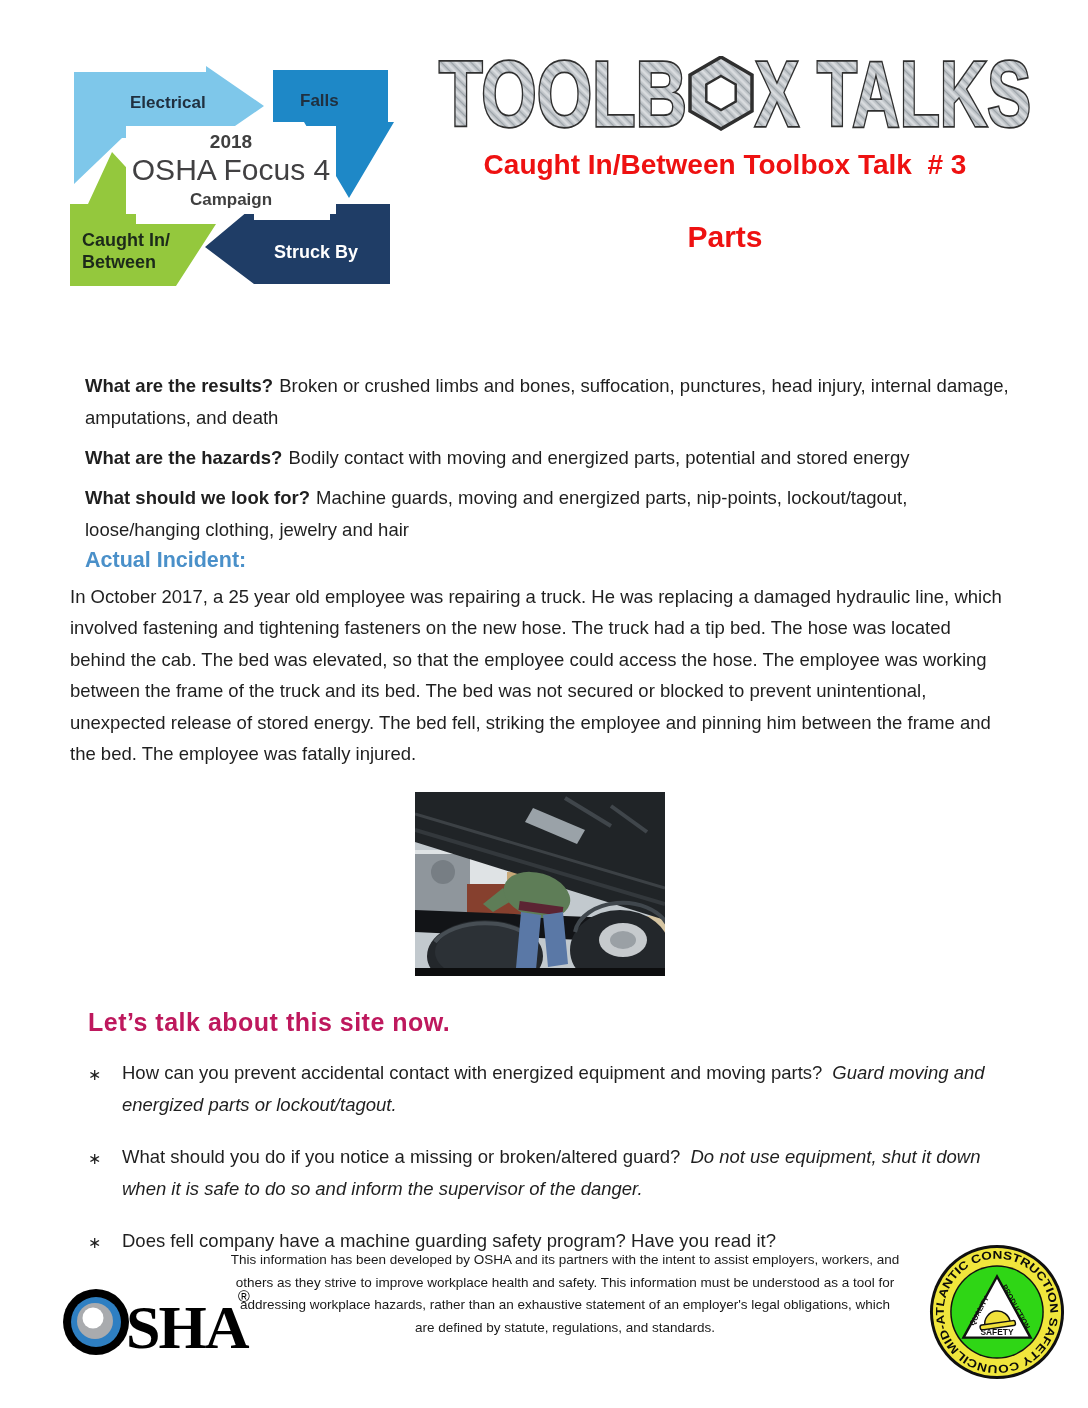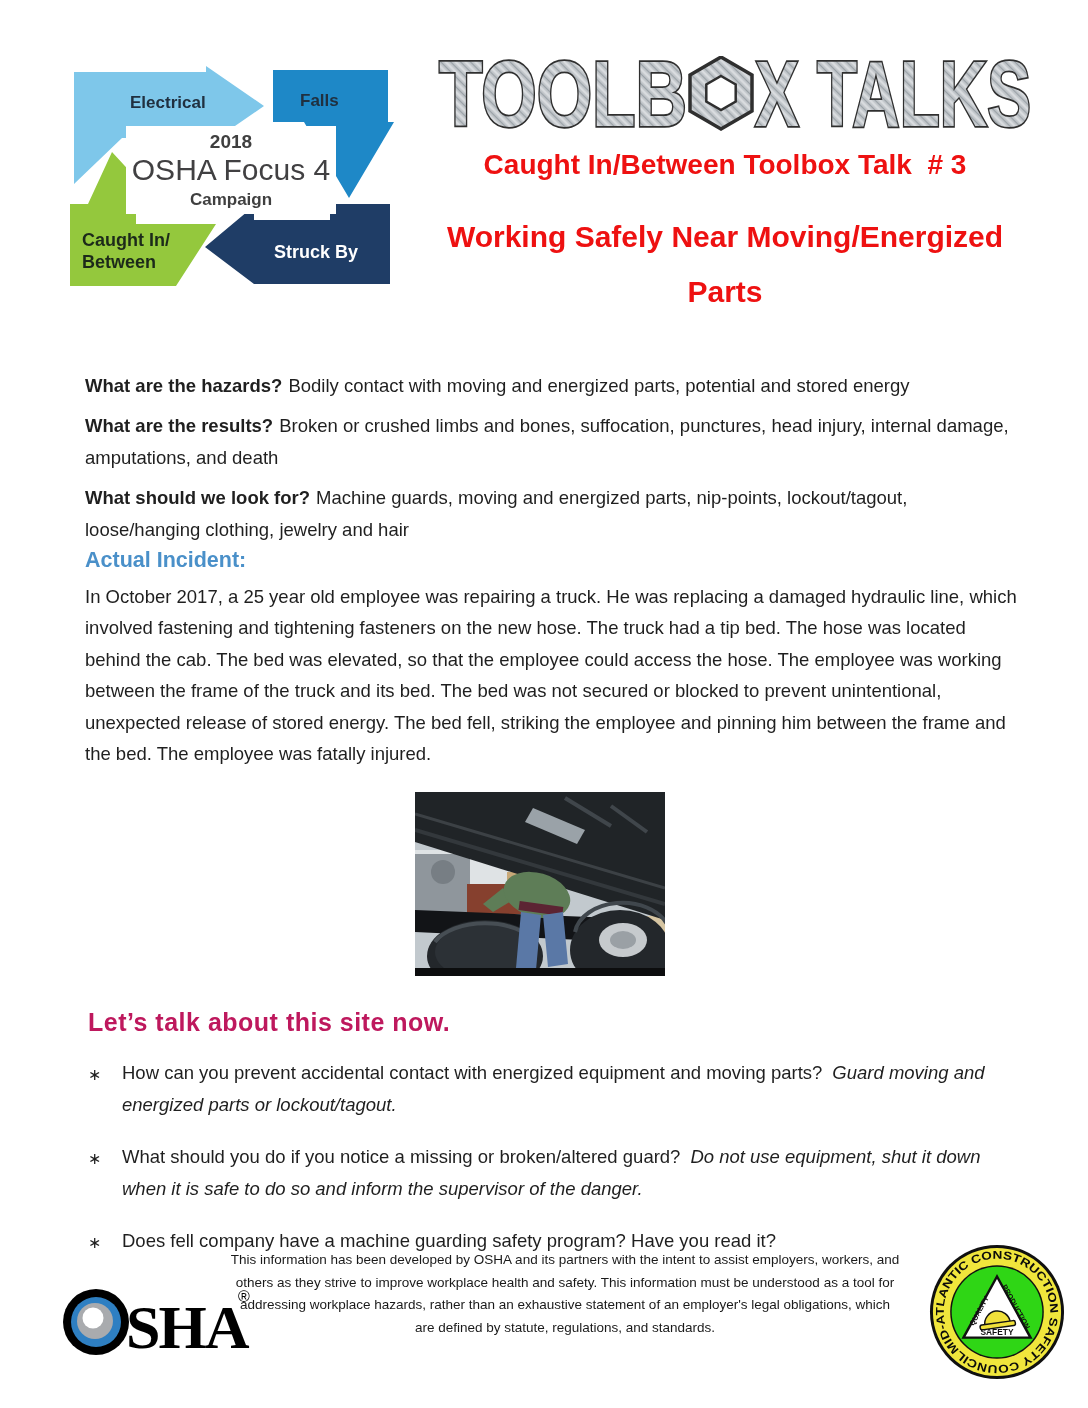--- a/index.html
+++ b/index.html
@@ -13,21 +13,21 @@
   .red-title{left:397px;top:209px;width:656px;text-align:center;font-weight:bold;
              font-size:30px;line-height:55px;color:#ee1111;}
 
   
   .blue-h{font-weight:bold;font-size:21.5px;color:#4a90c9;}
   .ask-h{left:85px;top:331px;}
   .qa{left:85px;top:370px;width:932px;font-size:18.5px;line-height:32px;}
   .qa-item{margin-bottom:8px;}
   .q-bold{font-weight:bold;margin-right:6px;}
   .inc-h{left:85px;top:548px;}
-  .inc-body{left:85px;top:581px;width:934px;font-size:18.5px;line-height:31.4px;}
+  .inc-body{left:70px;top:581px;width:934px;font-size:18.5px;line-height:31.4px;}
 
   
   .photo{left:415px;top:792px;width:250px;height:184px;}
 
   
   .lets-h{left:88px;top:1008px;font-size:25px;font-weight:bold;letter-spacing:0.5px;color:#be185d;}
   .bullets{left:88px;top:1057px;width:934px;font-size:18.5px;line-height:31.5px;}
   .bullet{display:grid;grid-template-columns:34px 1fr;margin-bottom:21px;}
   .bullet .mark{font-size:16px;padding-top:2px;}
   .ans{font-style:italic;margin-left:10px;}
@@ -68,30 +68,29 @@
       </pattern>
     </defs>
     <text x="2" y="70" font-size="92" font-weight="bold" textLength="248" lengthAdjust="spacingAndGlyphs" fill="url(#dplate)" stroke="#2f2f2f" stroke-width="3.5" style="paint-order:stroke">TOOLB</text>
     <polygon points="284,1 315,19 315,55 284,73 253,55 253,19" fill="url(#dplate)" stroke="#2f2f2f" stroke-width="3.5"></polygon>
     <polygon points="284,20 298.7,28.5 298.7,45.5 284,54 269.3,45.5 269.3,28.5" fill="#ffffff" stroke="#2f2f2f" stroke-width="2.5"></polygon>
     <text x="318" y="70" font-size="92" font-weight="bold" textLength="276" lengthAdjust="spacingAndGlyphs" fill="url(#dplate)" stroke="#2f2f2f" stroke-width="3.5" style="paint-order:stroke">X TALKS</text>
   </svg>
 
   <div class="abs red-sub">Caught In/Between Toolbox Talk  # 3</div>
   <div class="abs red-title">
-    <div>Working Safely Near Moving/Energized</div>
     <div>Parts</div>
   </div>
 
   <div class="abs qa">
     <div class="qa-item">
-      <span class="q-bold">What are the hazards?</span><span>Bodily contact with moving and energized parts, potential and stored energy</span>
+      <span class="q-bold">What are the results?</span><span>Broken or crushed limbs and bones, suffocation, punctures, head injury, internal damage, amputations, and death</span>
     </div>
     <div class="qa-item">
-      <span class="q-bold">What are the results?</span><span>Broken or crushed limbs and bones, suffocation, punctures, head injury, internal damage, amputations, and death</span>
+      <span class="q-bold">What are the hazards?</span><span>Bodily contact with moving and energized parts, potential and stored energy</span>
     </div>
     <div class="qa-item">
       <span class="q-bold">What should we look for?</span><span>Machine guards, moving and energized parts, nip-points, lockout/tagout, loose/hanging clothing, jewelry and hair</span>
     </div>
   </div>
 
   <div class="abs blue-h inc-h">Actual Incident:</div>
   <div class="abs inc-body">In October 2017, a 25 year old employee was repairing a truck. He was replacing a damaged hydraulic line, which involved fastening and tightening fasteners on the new hose. The truck had a tip bed. The hose was located behind the cab. The bed was elevated, so that the employee could access the hose. The employee was working between the frame of the truck and its bed. The bed was not secured or blocked to prevent unintentional, unexpected release of stored energy. The bed fell, striking the employee and pinning him between the frame and the bed. The employee was fatally injured.</div>
 
   <svg class="abs photo" viewBox="0 0 250 184">

